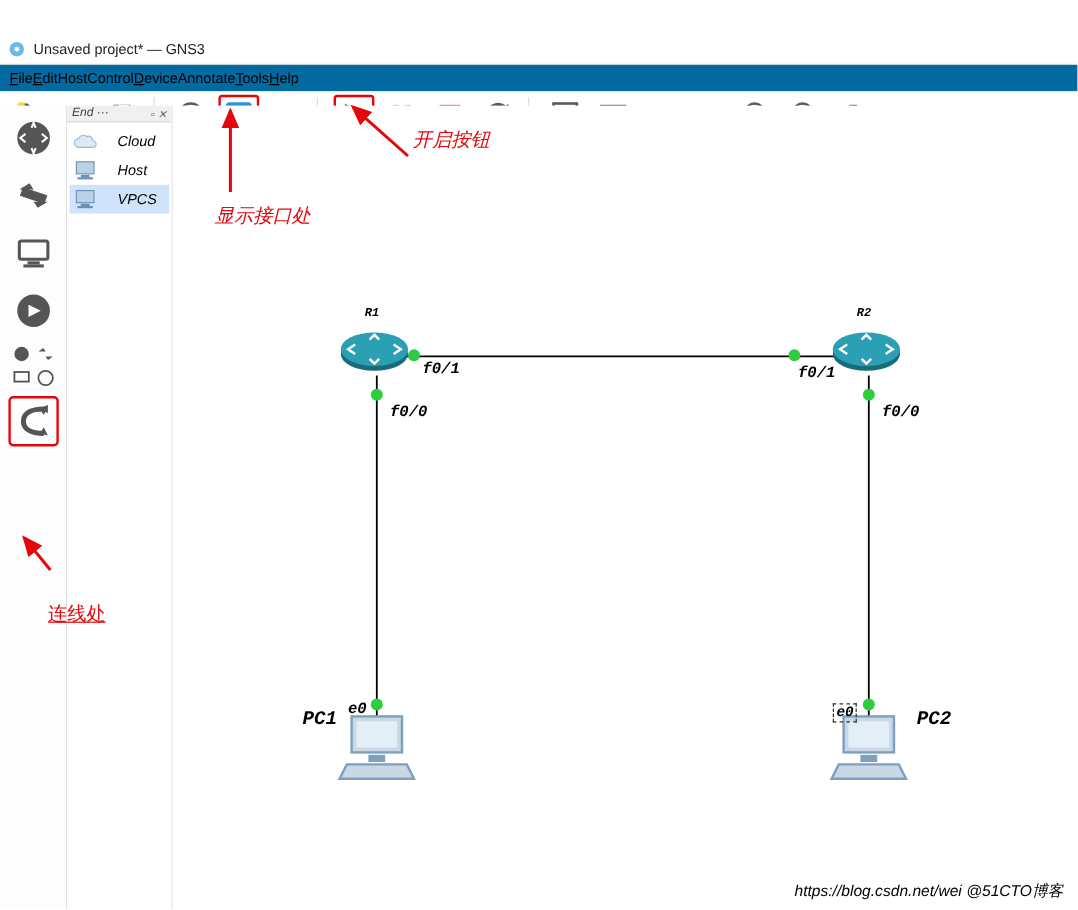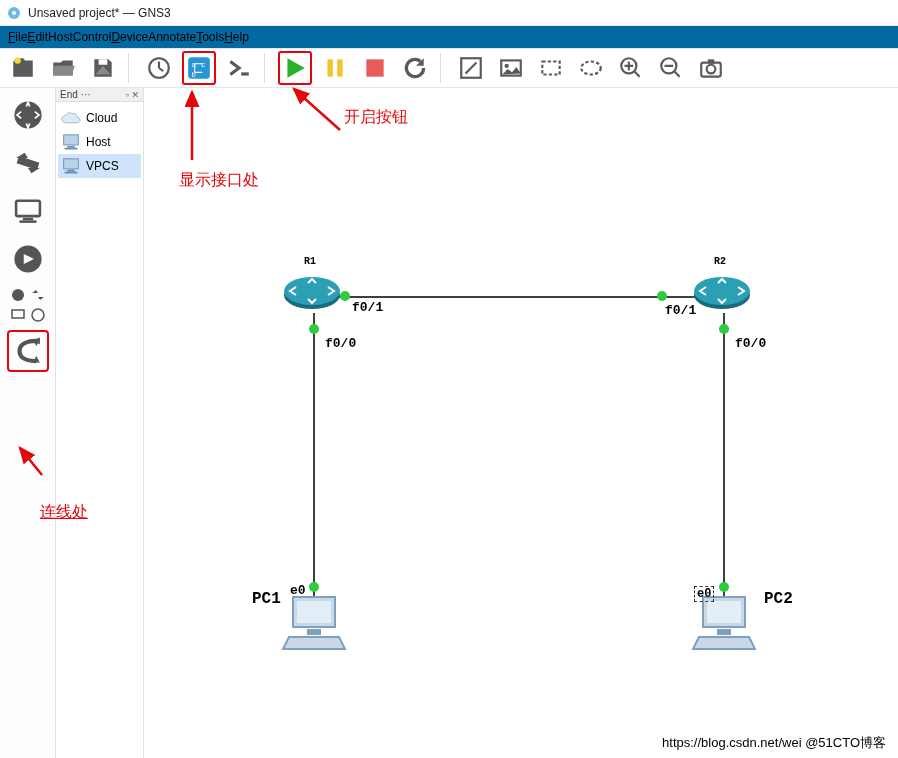--- a/index.html
+++ b/index.html
@@ -1,41 +1,41 @@
 <!DOCTYPE html>
 <html><head>
 <meta charset="utf-8">
 <style>
   * { box-sizing: border-box; margin: 0; padding: 0; }
   body { font-family: "Segoe UI", Tahoma, sans-serif; font-size: 12px; background: #fff; width: 898px; height: 758px; overflow: hidden; position: relative; }
-  .titlebar { height: 26px; display: flex; align-items: center; padding: 0 6px; background: #fff; border-bottom: 1px solid #eee; }
+  .titlebar { height: 26px; display: flex; align-items: center; padding: 0 6px; background: #fff; border-bottom: 1px solid #eee; margin-top: 28px; }
   .titlebar .app-icon { width: 16px; height: 16px; margin-right: 6px; }
   .titlebar .title { font-size: 12px; color: #222; }
   .menubar { height: 22px; display: flex; align-items: center; gap: 0; padding: 0 8px; background: #0369a1; }
   .menubar .menu-item { cursor: default; }
   .menubar .menu-item .ul { text-decoration: underline; }
   .toolbar { height: 40px; display: flex; align-items: center; gap: 6px; padding: 0 6px; background: #fff; border-top: 1px solid #e6e6e6; border-bottom: 1px solid #e6e6e6; }
   .tbtn { width: 34px; height: 34px; display: flex; align-items: center; justify-content: center; border-radius: 3px; }
   .tbtn svg { width: 26px; height: 26px; }
   .sep-v { width: 6px; height: 30px; border-left: 1px solid #ddd; margin: 0 2px; }
   .redbox { border: 2px solid #e4060a; border-radius: 3px; }
   .redbox-play { border: 2px solid #e4060a; border-radius: 3px; padding: 1px; }
-  .main { position: absolute; top: 88px; left: 0; right: 0; bottom: 0; display: flex; }
+  .main { position: absolute; top: 88px; left: 0; right: 0; bottom: 0; display: flex; font-style: italic; }
   .left-dock { width: 56px; background: #fdfdfd; border-right: 1px solid #e2e2e2; display: flex; flex-direction: column; align-items: center; gap: 6px; padding-top: 6px; }
   .dock-btn { width: 42px; height: 42px; display: flex; align-items: center; justify-content: center; border-radius: 4px; }
   .dock-btn svg { width: 34px; height: 34px; fill: #555; }
   .dock-small { width: 42px; display: flex; flex-wrap: wrap; gap: 2px; justify-content: center; }
   .dock-small .m { width: 18px; height: 18px; display:flex; align-items:center; justify-content:center; }
   .dock-small .m svg { width: 16px; height: 16px; fill: #555; }
   .red-outline { border: 2px solid #e4060a; border-radius: 4px; }
   .devices-panel { width: 88px; background: #fff; border-right: 1px solid #e2e2e2; display: flex; flex-direction: column; }
   .devices-header { height: 14px; background: #f0f0f0; display: flex; align-items: center; justify-content: space-between; padding: 0 4px; font-size: 10px; color: #444; border-bottom: 1px solid #ddd; }
   .devices-header .hicons { display:flex; gap:2px; font-size:9px; color:#666; }
   .dev-list { flex: 1; padding: 4px 2px; }
-  .dev-item { display: flex; align-items: center; gap: 4px; padding: 3px 2px; font-size: 12px; }
+  .dev-item { display: flex; align-items: center; gap: 16px; padding: 3px 2px; font-size: 12px; }
   .dev-item.selected { background: #cfe4fb; }
   .dev-icon { width: 22px; height: 18px; display:flex; align-items:center; justify-content:center;}
   .canvas { flex: 1; position: relative; background: #fff; }
   .node-label { font-family: "Courier New", monospace; font-weight: bold; font-size: 10px; position: absolute; }
   .iface-label { font-family: "Courier New", monospace; font-weight: bold; font-size: 13px; position: absolute; }
   .pc-label { font-family: "Courier New", monospace; font-weight: bold; font-size: 16px; position: absolute; }
   .annot { color: #e4060a; font-size: 16px; font-weight: 500; position: absolute; }
   .watermark { position: absolute; right: 12px; bottom: 6px; color: #000000; font-size: 13px; }
   .link-dot { position:absolute; width:10px; height:10px; background:#2ecc40; border-radius:50%; }
   .canvas svg.topology { position:absolute; top:0; left:0; width:100%; height:100%; pointer-events:none;}

